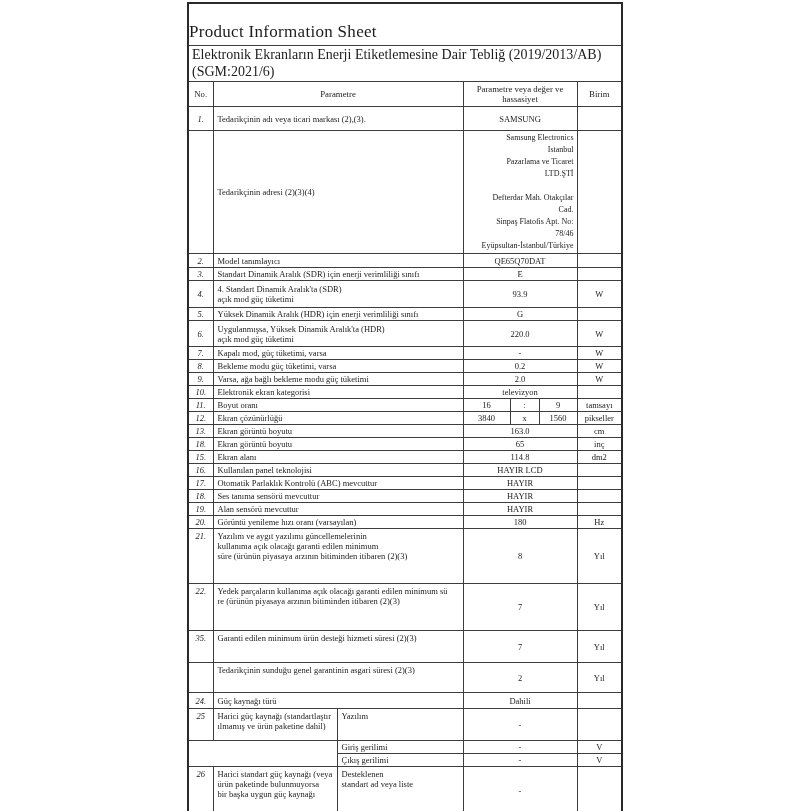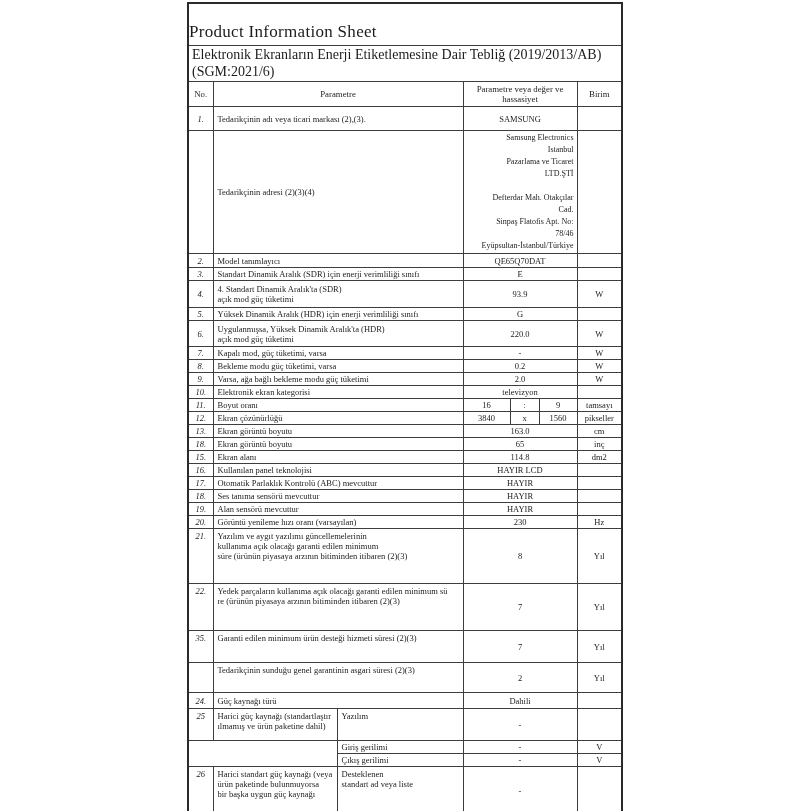--- a/index.html
+++ b/index.html
@@ -197,21 +197,21 @@
     <tr style="height:11px">
       <td class="no">19.</td>
       <td colspan="2" class="param">Alan sensörü mevcuttur</td>
       <td colspan="3" class="val">HAYIR</td>
       <td class="unit"></td>
     </tr>
 
     <tr style="height:11px">
       <td class="no">20.</td>
       <td colspan="2" class="param">Görüntü yenileme hızı oranı (varsayılan)</td>
-      <td colspan="3" class="val">230</td>
+      <td colspan="3" class="val">180</td>
       <td class="unit">Hz</td>
     </tr>
 
     <tr style="height:55px">
       <td class="no top">21.</td>
       <td colspan="2" class="param pre top">Yazılım ve aygıt yazılımı güncellemelerinin
 kullanıma açık olacağı garanti edilen minimum
 süre (ürünün piyasaya arzının bitiminden itibaren (2)(3)</td>
       <td colspan="3" class="val">8</td>
       <td class="unit">Yıl</td>

